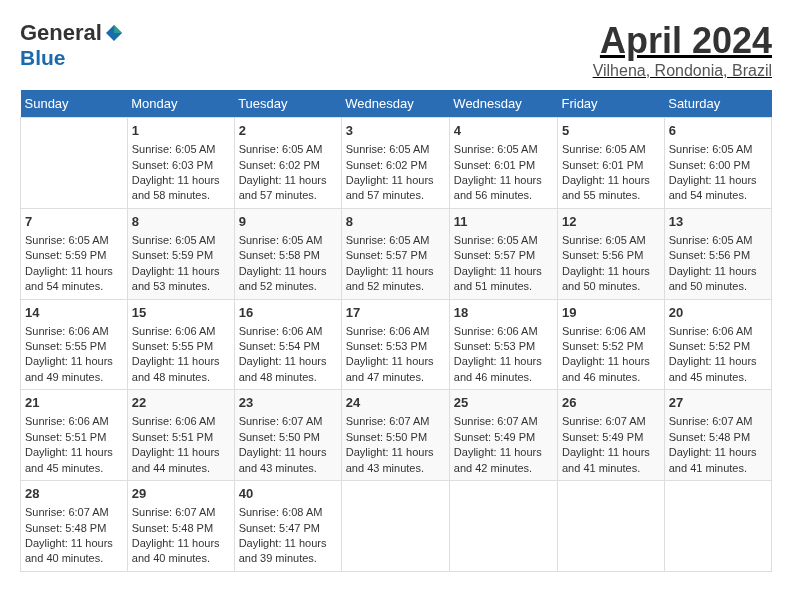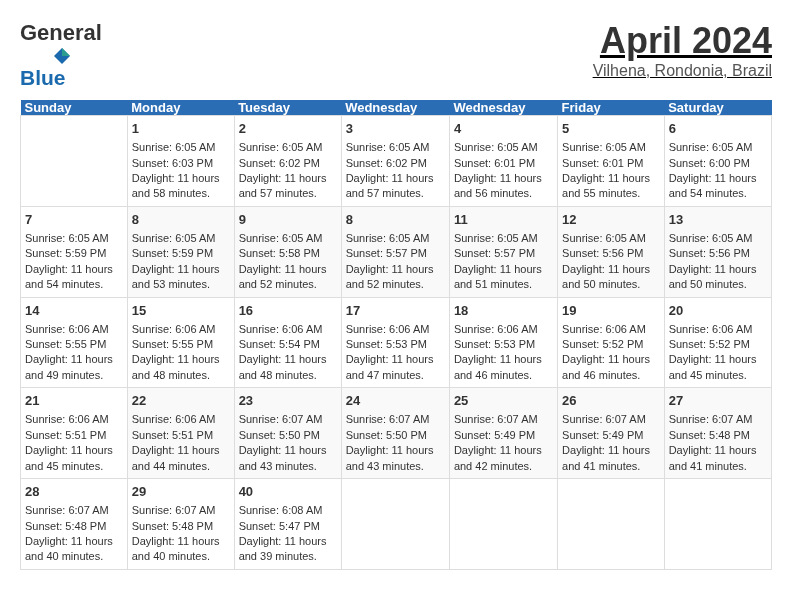--- a/index.html
+++ b/index.html
@@ -17,21 +17,20 @@
       margin-bottom: 10px;
     }
     .logo {
       display: flex;
       flex-direction: column;
       align-items: flex-start;
     }
     .logo-text {
       display: flex;
       align-items: center;
-      flex-direction: column;
     }
     .logo-general {
       font-size: 22px;
       font-weight: bold;
       color: #333;
     }
     .logo-blue {
       font-size: 21px;
       font-weight: bold;
       color: #1a6aad;
@@ -55,24 +54,24 @@
       color: #555;
     }
     table {
       width: 100%;
       border-collapse: collapse;
       font-size: 11px;
     }
     thead tr th {
       background-color: #2a6db5;
       color: white;
-      padding: 0 4px;
+      padding: 6px 4px;
       text-align: left;
       font-size: 13px;
-      font-weight: bold;
+      font-weight: normal;
     }
     tbody tr td {
       vertical-align: top;
       padding: 4px;
       border: 1px solid #ddd;
       width: 110px;
       min-height: 80px;
       color: #333;
       line-height: 1.4;
     }

